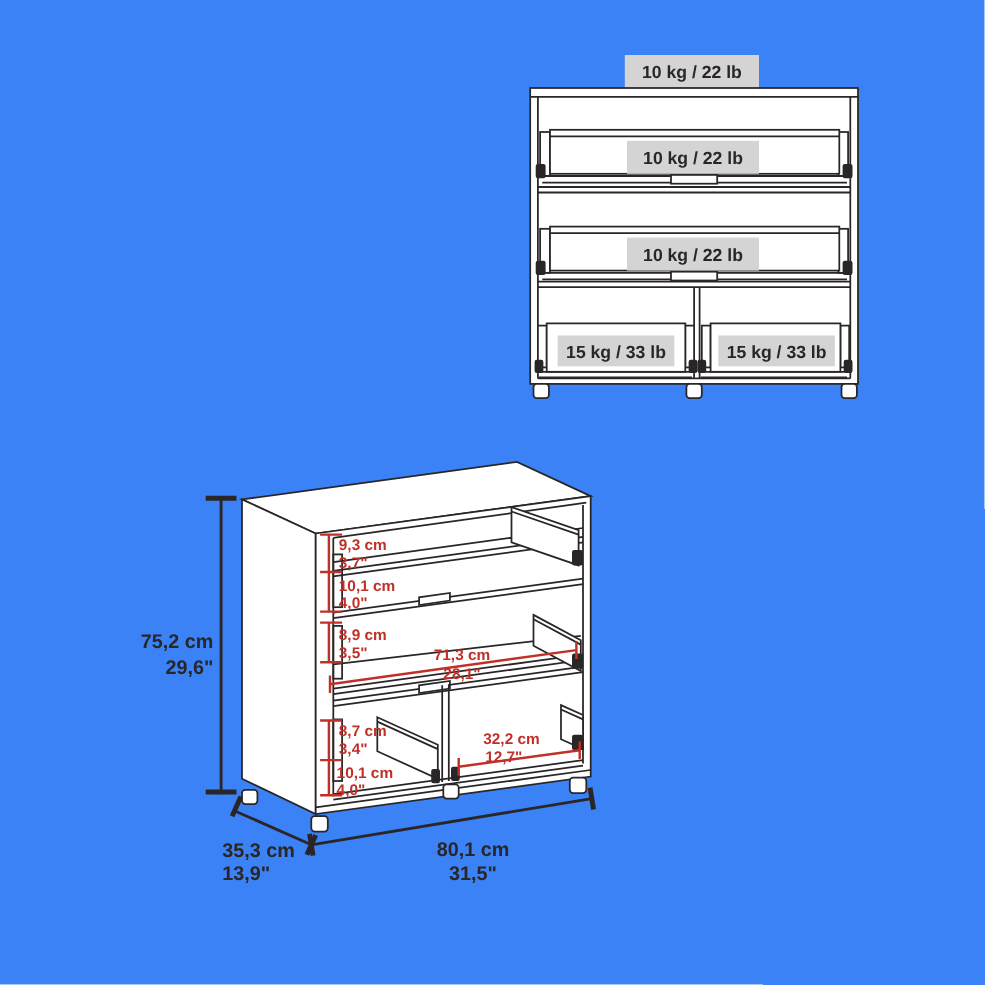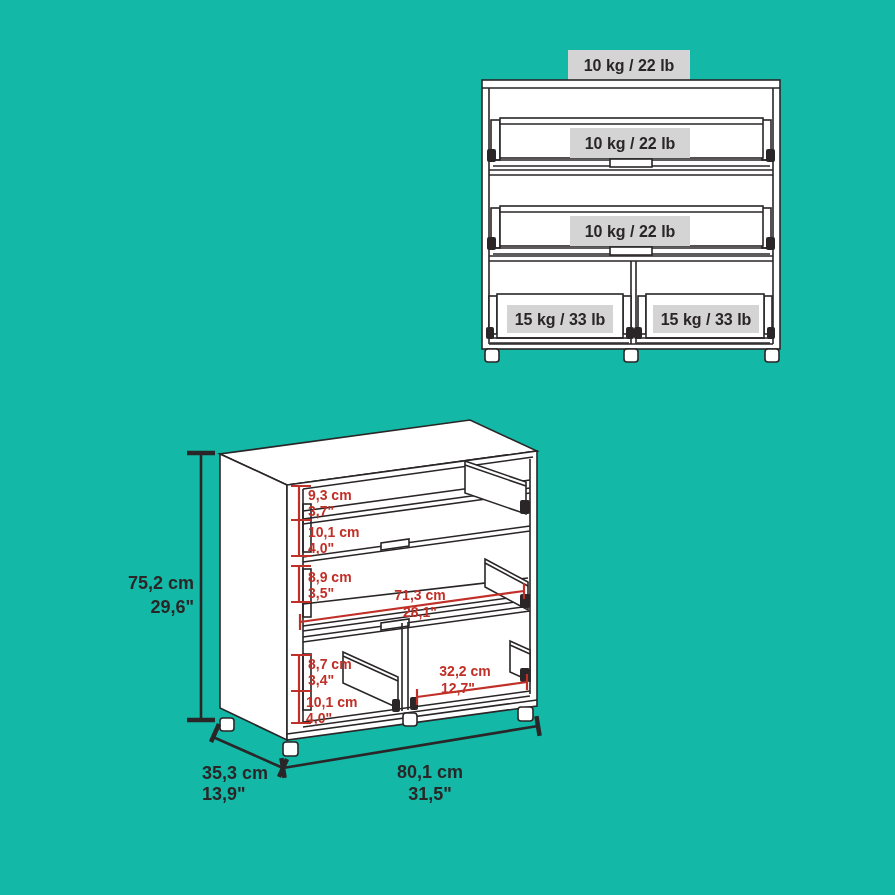--- a/index.html
+++ b/index.html
@@ -1,16 +1,16 @@
 <!DOCTYPE html>
 <html style="--background: #ffffff; --line: #2a2627; --dimension-red: #c13028; --label-bg: #d4d4d4; --label-text: #2a2627;"><head>
 <meta charset="utf-8">
 <style>
   html,body{margin:0;padding:0;background:#ffffff;}
-  .page{position:relative;width:895px;height:895px;background:#14b8a6;overflow:hidden;
+  .page{position:relative;width:895px;height:895px;background:#3b82f6;overflow:hidden;
         font-family:"Liberation Sans",sans-serif;}
   svg{position:absolute;left:0;top:0;}
   .ln{stroke:var(--line,#2a2627);fill:none;stroke-width:1.6;}
   .fw{fill:#ffffff;stroke:var(--line,#2a2627);stroke-width:1.6;}
   .hw{fill:var(--line,#2a2627);stroke:none;}
   .labelbg{fill:var(--label-bg,#d4d4d4);stroke:none;}
   .cap-label{font-family:"Liberation Sans",sans-serif;font-weight:700;font-size:16px;
              fill:var(--label-text,#2a2627);text-anchor:middle;}
   .red{stroke:var(--dimension-red,#c13028);stroke-width:2.2;fill:none;}
   .redtext{font-family:"Liberation Sans",sans-serif;font-weight:700;font-size:14px;

